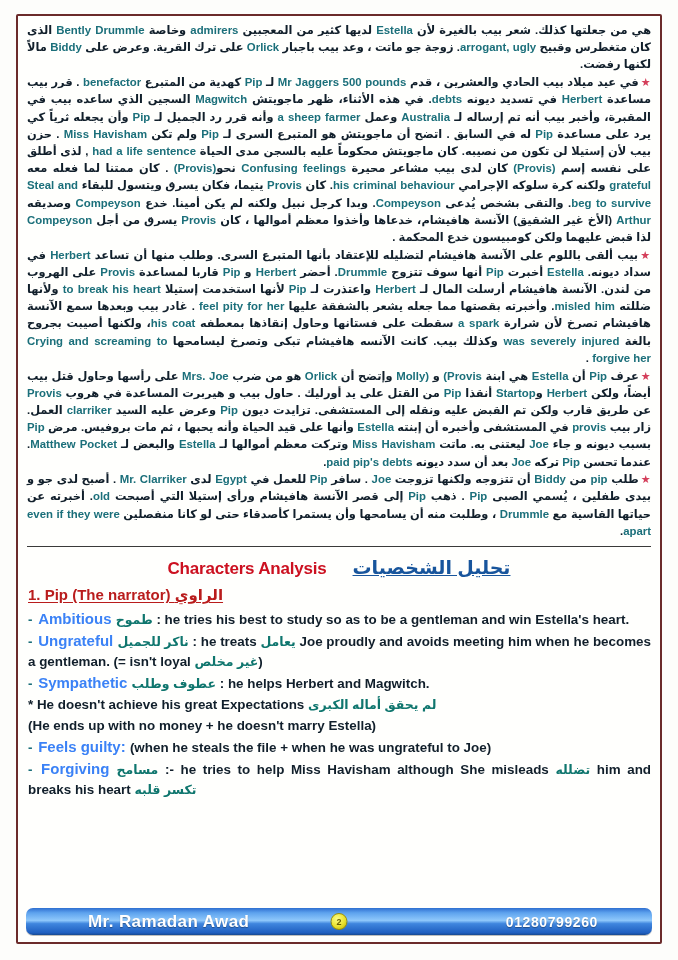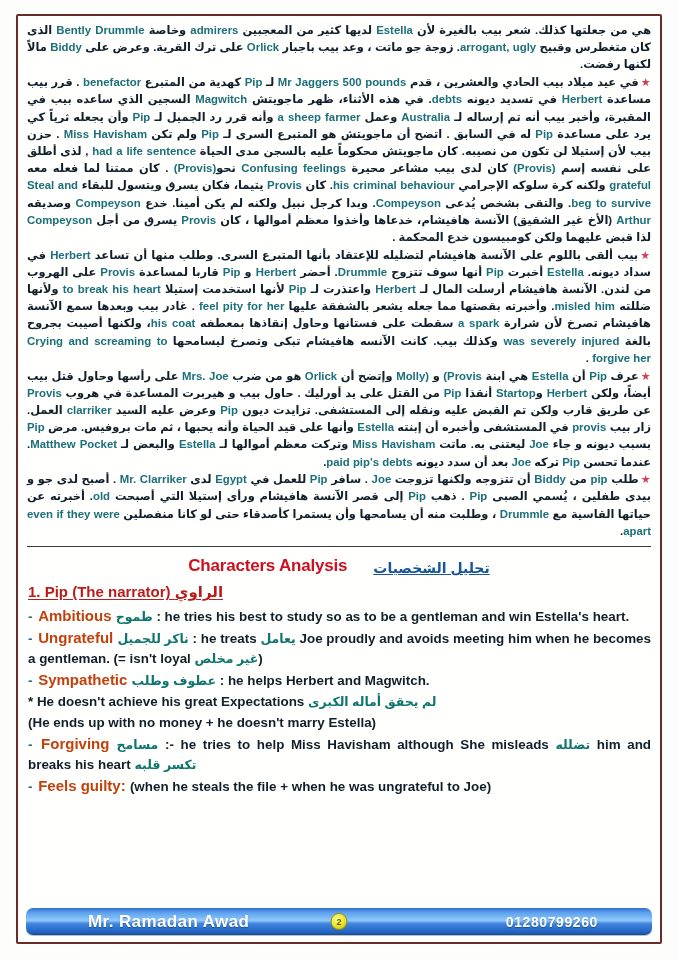--- a/index.html
+++ b/index.html
@@ -85,21 +85,21 @@
   }
   .ca-title-en {
     color: #cc1020;
     font-weight: bold;
     font-size: 17px;
     letter-spacing: -0.2px;
   }
   .ca-title-ar {
     color: #18559c;
     font-weight: bold;
-    font-size: 14px;
+    font-size: 19px;
     text-decoration: underline;
     direction: rtl;
   }
 
   
   .char-heading {
     font-size: 15px;
     font-weight: bold;
     color: #b91c1c;
     text-decoration: underline;
@@ -125,21 +125,21 @@
     margin: 0 0 1px 0;
     padding: 0 2px 0 3px;
     text-align: justify;
   }
   .dash {
     color: #1b6f7a;
     font-weight: bold;
     margin-right: 2px;
   }
   .trait-name {
-    color: #c2410c;
+    color: #3b82f6;
     font-weight: bold;
     font-size: 15px;
   }
   .ar-gloss {
     color: #0f766e;
     font-weight: bold;
     direction: rtl;
     unicode-bidi: embed;
     font-size: 12.5px;
   }
@@ -227,22 +227,22 @@
       <span class="ca-title-ar">تحليل الشخصيات</span>
     </div>
 
     <div id="chars-host">
         <div><div class="char-heading">1. Pip (The narrator) <span class="ar-sub">الراوي</span></div><ul class="traits">
             <li><span class="dash">- </span><span class="trait-name">Ambitious </span><span class="ar-gloss">طموح</span><span> : </span><span>he tries his best to study so as to be a gentleman and win Estella's heart.</span></li>
             <li><span class="dash">- </span><span class="trait-name">Ungrateful </span><span class="ar-gloss">ناكر للجميل</span><span> : </span><span>he treats</span> <span class="ar-gloss">يعامل</span> <span>Joe proudly and avoids meeting him when he becomes a gentleman. (= isn't loyal</span> <span class="ar-gloss">غير مخلص</span><span>)</span></li>
             <li><span class="dash">- </span><span class="trait-name">Sympathetic </span><span class="ar-gloss">عطوف وطلب</span><span> : </span><span>he helps Herbert and Magwitch.</span></li>
             <li class="note-line"><span class="star-note">* He doesn't achieve his great Expectations</span> <span class="ar-gloss">لم يحقق أماله الكبرى</span></li>
             <li class="note-line"><span class="star-note">(He ends up with no money + he doesn't marry Estella)</span></li>
+            <li><span class="dash">- </span><span class="trait-name">Feels guilty: </span> <span>(when he steals the file + when he was ungrateful to Joe)</span></li>
             <li><span class="dash">- </span><span class="trait-name">Forgiving </span><span class="ar-gloss">مسامح</span><span> :- </span><span>he tries to help Miss Havisham although She misleads</span> <span class="ar-gloss">تضلله</span> <span>him and breaks his heart</span> <span class="ar-gloss">تكسر قلبه</span></li>
-            <li><span class="dash">- </span><span class="trait-name">Feels guilty: </span> <span>(when he steals the file + when he was ungrateful to Joe)</span></li>
           </ul></div>
       </div>
 
     <div class="footer">
       <span class="footer-name">Mr. Ramadan Awad</span>
       <span class="page-badge">2</span>
       <span class="footer-phone">01280799260</span>
     </div>
 
   </div>

